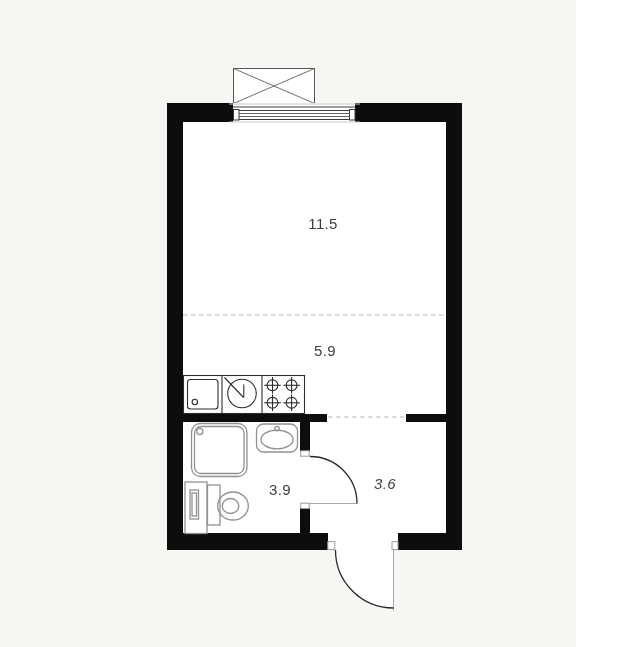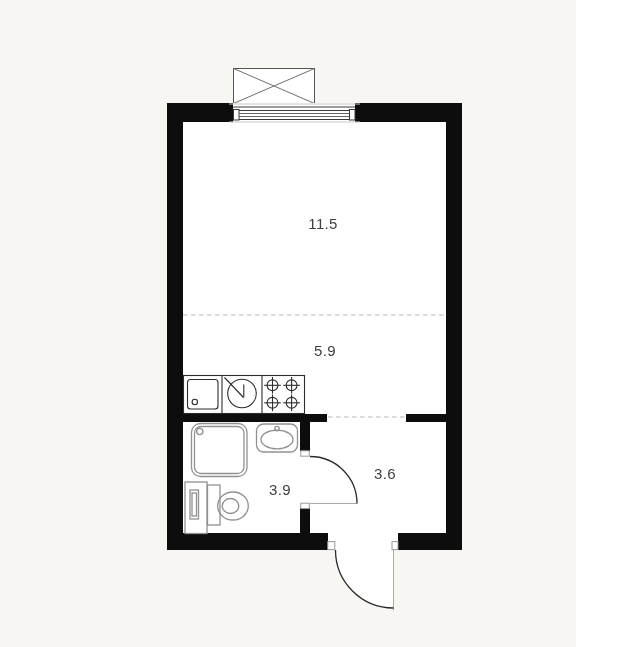--- a/index.html
+++ b/index.html
@@ -140,14 +140,14 @@
 
     <g fill="none">
       <line x1="393.5" y1="550" x2="393.5" y2="610.5" stroke-width="1" stroke="#a9a9a9"></line>
       <path d="M 335.5 550 A 58 58 0 0 0 393.5 608" stroke="#2a2a2a" stroke-width="1.3"></path>
     </g>
   </svg>
 
   <div class="room-label" style="left:323px; top:223px;">11.5</div>
   <div class="room-label" style="left:325px; top:350px;text-align:center;">5.9</div>
   <div class="room-label" style="left:280px; top:489px;">3.9</div>
-  <div class="room-label" style="left:385px; top:473px;">3.6</div>
+  <div class="room-label" style="left:385px; top:483px;font-style:italic;">3.6</div>
 </div>
 
 </body></html>

